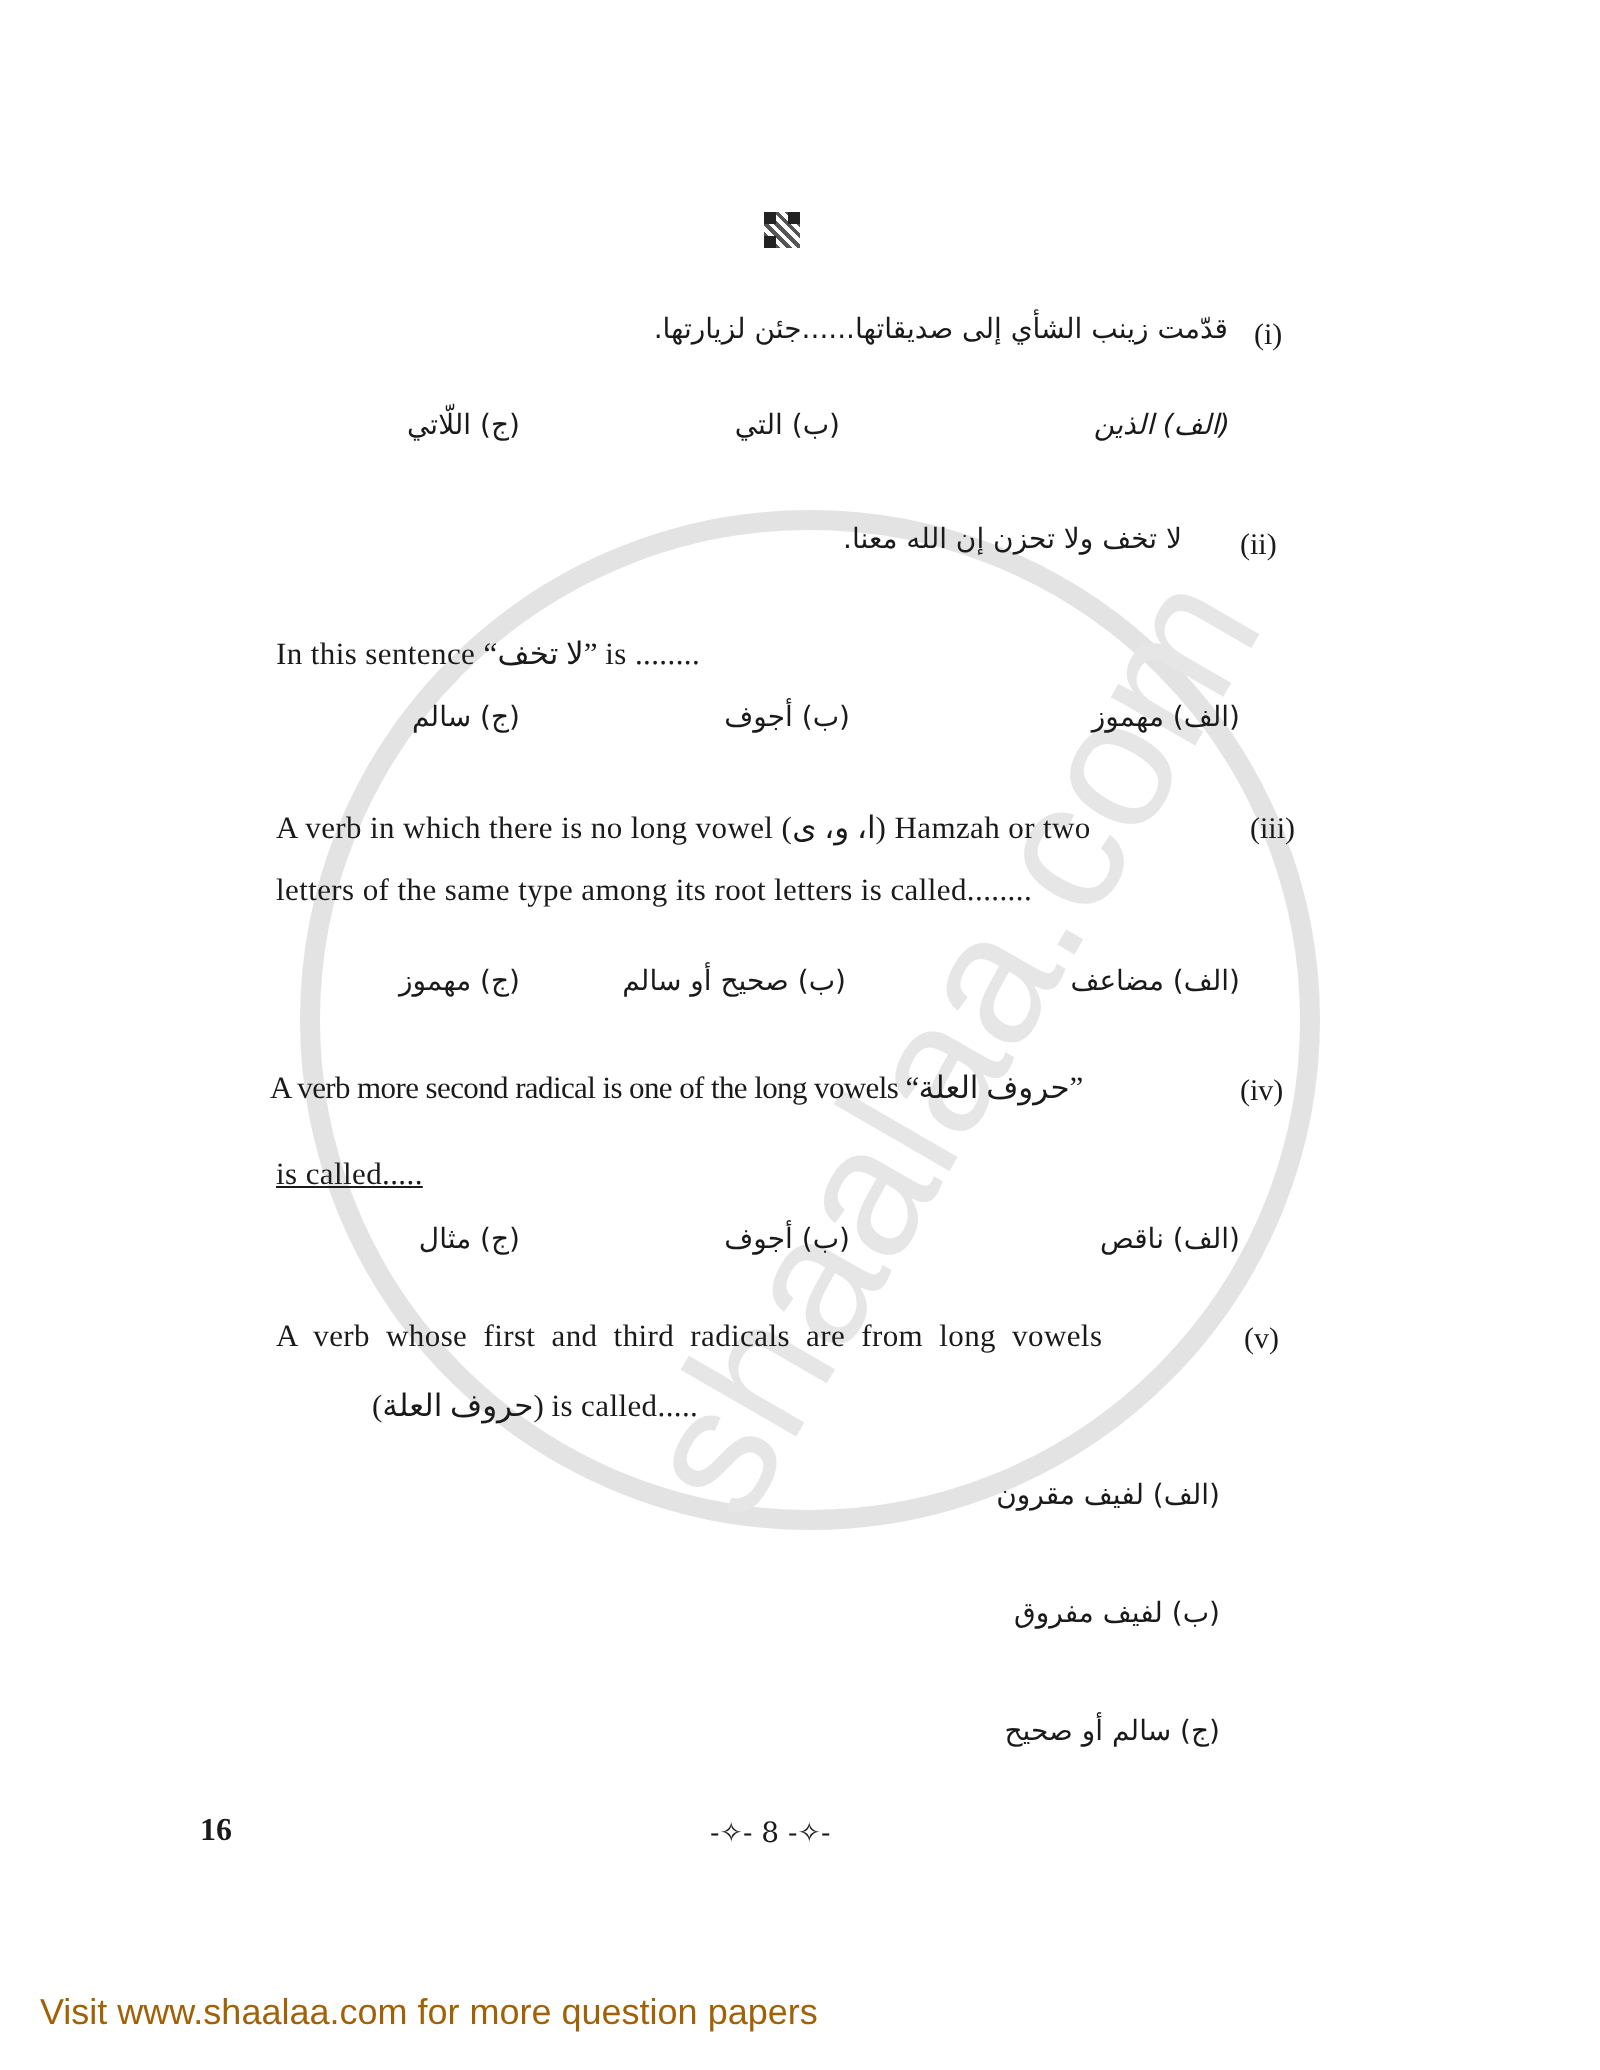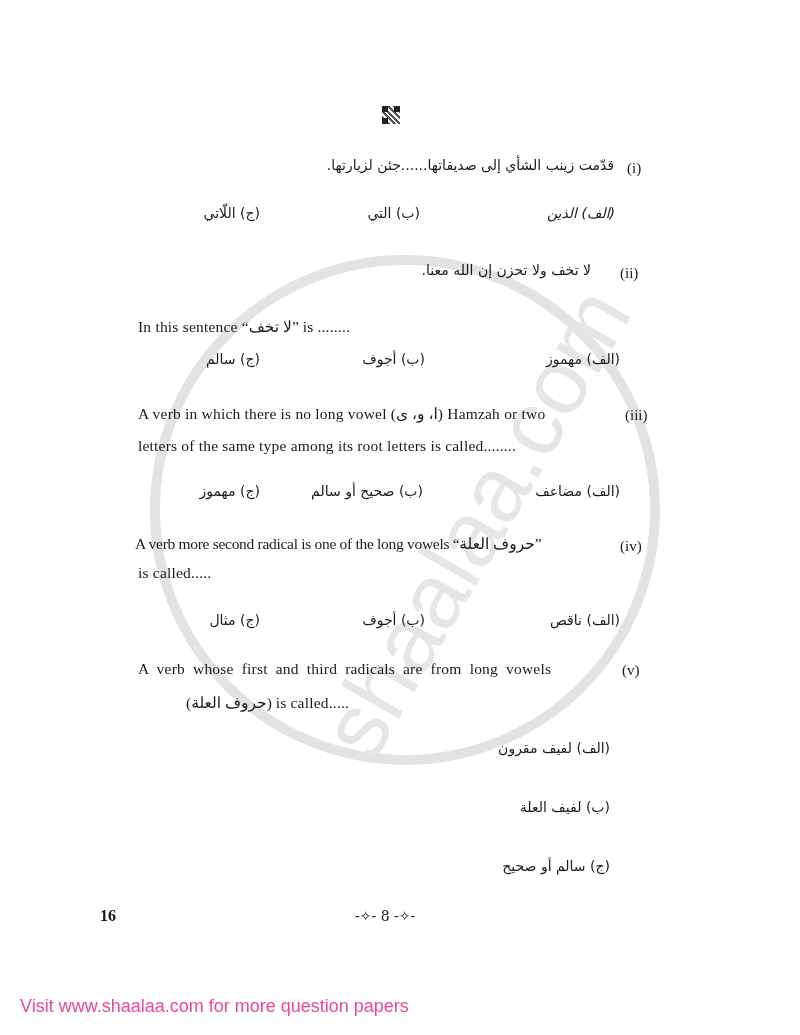--- a/index.html
+++ b/index.html
@@ -8,21 +8,21 @@
   .ar { font-family:"DejaVu Sans", sans-serif; direction:rtl; unicode-bidi:embed; font-size:14px; white-space:nowrap; }
   .en { font-family:"Liberation Serif", serif; font-size:15.5px; white-space:nowrap; letter-spacing:0.2px; }
   .num { font-family:"Liberation Serif", serif; font-size:15px; }
   .qr { width:18px; height:18px; background:
         linear-gradient(#222,#222) 0 0/6px 6px no-repeat,
         linear-gradient(#222,#222) 12px 0/6px 6px no-repeat,
         linear-gradient(#222,#222) 0 12px/6px 6px no-repeat,
         repeating-linear-gradient(45deg,#555 0 2px,#fff 2px 4px); }
   .watermark-circle { left:150px; top:255px; width:510px; height:510px; border:10px solid #e3e3e3; border-radius:50%; box-sizing:border-box; }
   .watermark-text { left:215px; top:470px; font-family:"Liberation Sans", sans-serif; font-size:92px; color:#e6e6e6; transform:rotate(-60deg); transform-origin:center; white-space:nowrap; }
-  .footer { left:20px; top:996px; font-family:"Liberation Sans", sans-serif; font-size:18px; color:#ec4899; }
+  .footer { left:20px; top:996px; font-family:"Liberation Sans", sans-serif; font-size:18px; color:#a16207; }
 </style>
 </head>
 <body>
 
 <div class="abs watermark-circle"></div>
 <div class="abs watermark-text">shaalaa.com</div>
 
 <div class="abs qr" style="left:382px; top:106px;"></div>
 
 <div class="abs num" style="left:627px; top:160px;">(i)</div>
@@ -40,28 +40,28 @@
 
 <div class="abs en" style="left:138px; top:405px;">A verb in which there is no long vowel (ا، و، ی) Hamzah or two</div>
 <div class="abs num" style="left:625px; top:407px;">(iii)</div>
 <div class="abs en" style="left:138px; top:437px;">letters of the same type among its root letters is called........</div>
 <div class="abs ar" style="right:180px; top:483px;"><span>(الف)</span> <span>مضاعف</span></div>
 <div class="abs ar" style="right:377px; top:483px;"><span>(ب)</span> <span>صحيح أو سالم</span></div>
 <div class="abs ar" style="right:540px; top:483px;"><span>(ج)</span> <span>مهموز</span></div>
 
 <div class="abs en" style="left:135px; top:535px; letter-spacing:-0.3px;">A verb more second radical is one of the long vowels “حروف العلة”</div>
 <div class="abs num" style="left:620px; top:538px;">(iv)</div>
-<div class="abs en" style="left:138px; top:564px;">is called.....</div>
+<div class="abs en" style="left:138px; top:579px;text-decoration:underline;">is called.....</div>
 <div class="abs ar" style="right:180px; top:612px;"><span>(الف)</span> <span>ناقص</span></div>
 <div class="abs ar" style="right:375px; top:612px;"><span>(ب)</span> <span>أجوف</span></div>
 <div class="abs ar" style="right:540px; top:612px;"><span>(ج)</span> <span>مثال</span></div>
 
 <div class="abs en" style="left:138px; top:660px; word-spacing:4px;text-align:center;">A verb whose first and third radicals are from long vowels</div>
 <div class="abs num" style="left:622px; top:662px;">(v)</div>
 <div class="abs en" style="left:138px; top:694px;margin-left:48px;">(حروف العلة) is called.....</div>
 <div class="abs ar" style="right:190px; top:740px;"><span>(الف)</span> <span>لفيف مقرون</span></div>
-<div class="abs ar" style="right:190px; top:799px;"><span>(ب)</span> <span>لفيف العلة</span></div>
+<div class="abs ar" style="right:190px; top:799px;"><span>(ب)</span> <span>لفيف مفروق</span></div>
 <div class="abs ar" style="right:190px; top:858px;"><span>(ج)</span> <span>سالم أو صحيح</span></div>
 
 <div class="abs" style="left:100px; top:907px; font-family:'Liberation Serif', serif; font-weight:bold; font-size:16px;">16</div>
 <div class="abs" style="left:355px; top:908px; font-family:'DejaVu Serif', serif; font-size:14px;">-✧- 8 -✧-</div>
 
 <div class="abs footer">Visit www.shaalaa.com for more question papers</div>
 
 </body></html>

